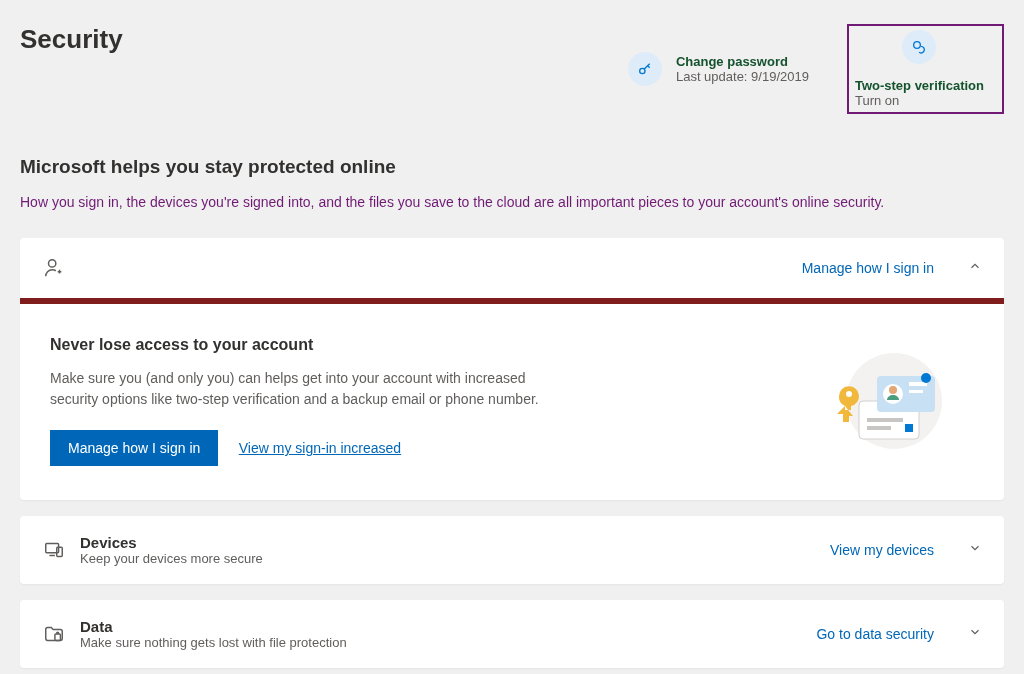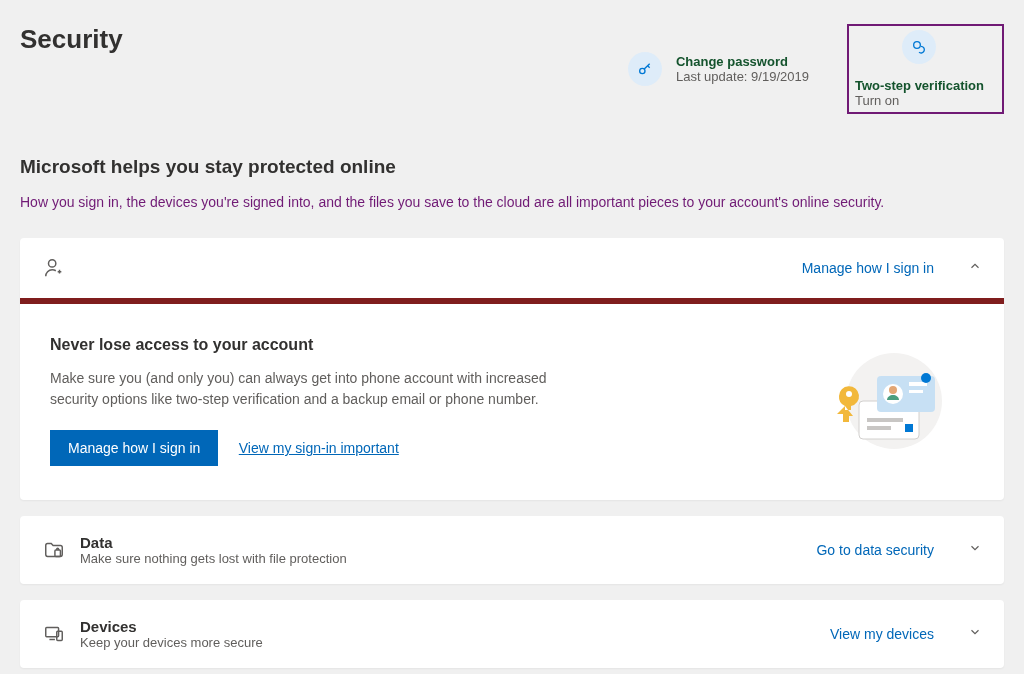--- a/index.html
+++ b/index.html
@@ -204,23 +204,23 @@
       <span class="card-link">Manage how I sign in</span>
       <span class="chevron">
         <svg width="14" height="14" viewBox="0 0 24 24" fill="none" stroke="currentColor" stroke-width="2">
             <polyline points="18 15 12 9 6 15"></polyline>
           </svg>
       </span>
     </div>
     <div class="card-body">
       <div class="card-body-left">
         <div class="card-body-title">Never lose access to your account</div>
-        <div class="card-body-desc">Make sure you (and only you) can always get into phone account with increased security options like two-step verification and a backup email or phone number.</div>
+        <div class="card-body-desc">Make sure you (and only you) can helps get into your account with increased security options like two-step verification and a backup email or phone number.</div>
         <button class="btn-primary">Manage how I sign in</button>
-        <span class="link-underline">View my sign-in important</span>
+        <span class="link-underline">View my sign-in increased</span>
       </div>
       <div class="card-body-illustration">
         <svg width="150" height="110" viewBox="0 0 150 110">
           <circle cx="85" cy="55" r="48" fill="#f3f2f1"></circle>
           <rect x="50" y="55" width="60" height="38" rx="4" fill="#fff" stroke="#d2d0ce"></rect>
           <rect x="58" y="72" width="36" height="4" fill="#c8c6c4"></rect>
           <rect x="58" y="80" width="24" height="4" fill="#c8c6c4"></rect>
           <rect x="96" y="78" width="8" height="8" fill="#0078d4"></rect>
           <rect x="68" y="30" width="58" height="36" rx="4" fill="#c7e0f4"></rect>
           <circle cx="84" cy="48" r="10" fill="#fff"></circle>
@@ -233,53 +233,53 @@
           <circle cx="40" cy="48" r="3" fill="#fff"></circle>
         </svg>
       </div>
     </div>
   </div>
 
   <div class="card">
     <div class="card-header">
       <div class="card-icon">
         <svg width="22" height="22" viewBox="0 0 24 24" fill="none" stroke="currentColor" stroke-width="1.6">
+            <rect x="3" y="5" width="14" height="10" rx="1"></rect>
+            <path d="M7 18h6"></path>
+            <rect x="15" y="9" width="6" height="10" rx="1"></rect>
+          </svg>
+      </div>
+      <div class="card-header-text">
+        <div class="card-title">Devices</div>
+        <div class="card-desc">Keep your devices more secure</div>
+      </div>
+      <span class="card-link">View my devices</span>
+      <span class="chevron">
+        <svg width="14" height="14" viewBox="0 0 24 24" fill="none" stroke="currentColor" stroke-width="2">
+            <polyline points="6 9 12 15 18 9"></polyline>
+          </svg>
+      </span>
+    </div>
+  </div>
+
+  <div class="card">
+    <div class="card-header">
+      <div class="card-icon">
+        <svg width="22" height="22" viewBox="0 0 24 24" fill="none" stroke="currentColor" stroke-width="1.6">
             <path d="M3 7a2 2 0 0 1 2-2h4l2 2h8a2 2 0 0 1 2 2v8a2 2 0 0 1-2 2H5a2 2 0 0 1-2-2z"></path>
             <rect x="13" y="12" width="6" height="7" rx="1"></rect>
             <path d="M15 12v-1a1 1 0 0 1 2 0v1"></path>
           </svg>
       </div>
       <div class="card-header-text">
         <div class="card-title">Data</div>
         <div class="card-desc">Make sure nothing gets lost with file protection</div>
       </div>
       <span class="card-link">Go to data security</span>
       <span class="chevron">
         <svg width="14" height="14" viewBox="0 0 24 24" fill="none" stroke="currentColor" stroke-width="2">
             <polyline points="6 9 12 15 18 9"></polyline>
           </svg>
       </span>
     </div>
   </div>
 
-  <div class="card">
-    <div class="card-header">
-      <div class="card-icon">
-        <svg width="22" height="22" viewBox="0 0 24 24" fill="none" stroke="currentColor" stroke-width="1.6">
-            <rect x="3" y="5" width="14" height="10" rx="1"></rect>
-            <path d="M7 18h6"></path>
-            <rect x="15" y="9" width="6" height="10" rx="1"></rect>
-          </svg>
-      </div>
-      <div class="card-header-text">
-        <div class="card-title">Devices</div>
-        <div class="card-desc">Keep your devices more secure</div>
-      </div>
-      <span class="card-link">View my devices</span>
-      <span class="chevron">
-        <svg width="14" height="14" viewBox="0 0 24 24" fill="none" stroke="currentColor" stroke-width="2">
-            <polyline points="6 9 12 15 18 9"></polyline>
-          </svg>
-      </span>
-    </div>
-  </div>
-
 </div>
 
 </body></html>

